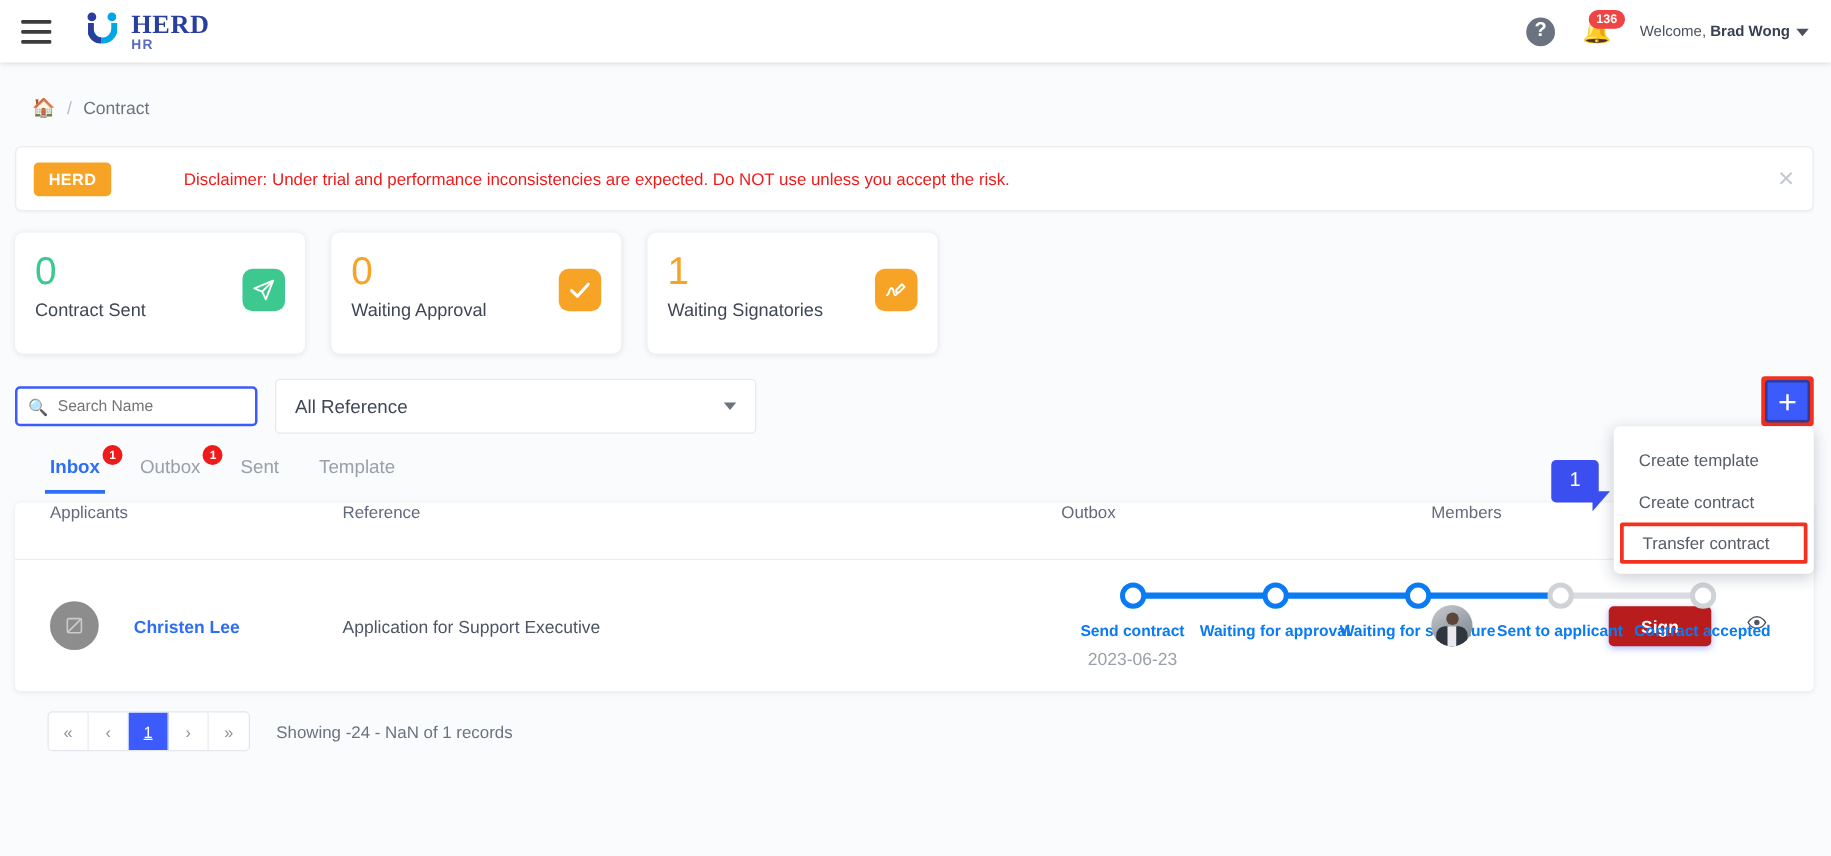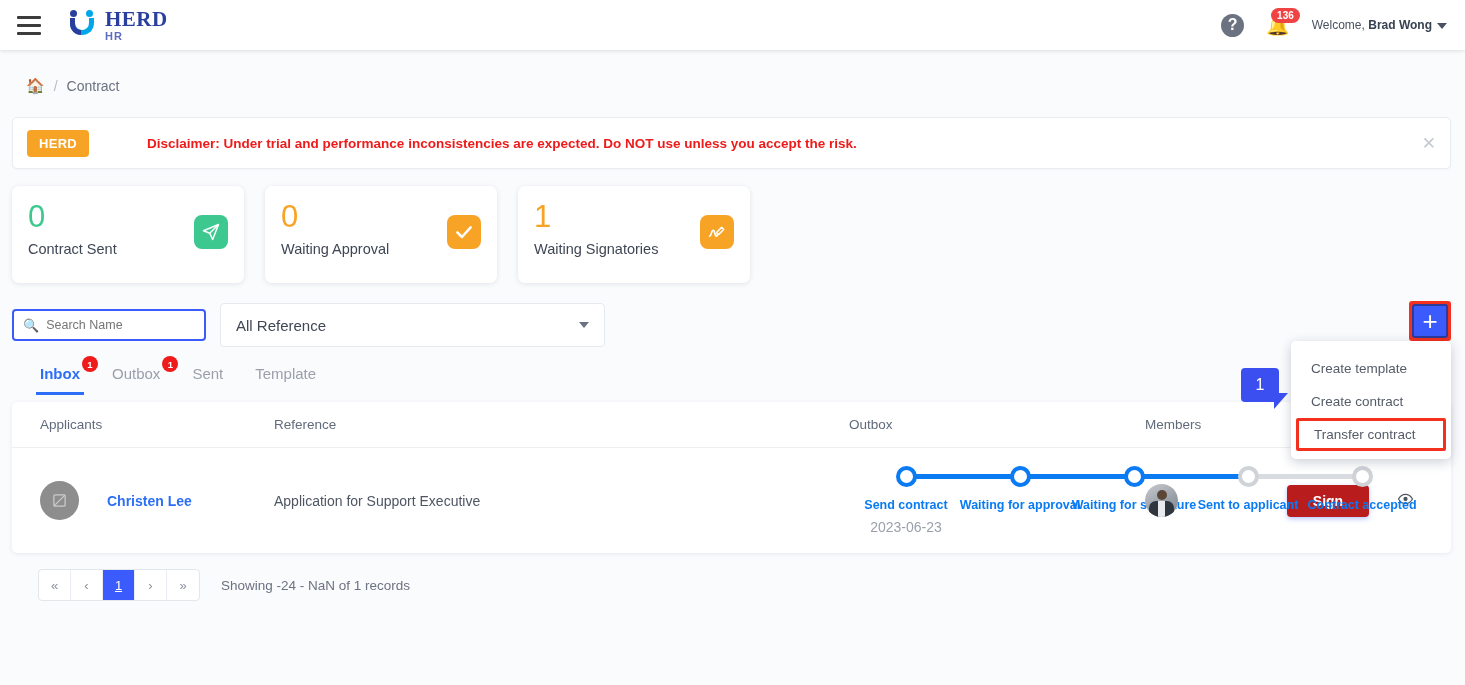--- a/index.html
+++ b/index.html
@@ -69,21 +69,21 @@
 
   
   .beta-banner {
     margin: 22px 14px 0 12px; height: 52px; background: #fff;
     border: 1px solid #e9ecf1; border-radius: 5px;
     display: flex; align-items: center; padding: 0 14px;
     box-shadow: 0 1px 2px rgba(0,0,0,.03);
   }
   .beta-tag { background: #f7a325; color: #fff; font-size: 13px; font-weight: bold;
     border-radius: 4px; padding: 6px 12px; letter-spacing: .3px; }
-  .beta-msg { color: #ef1b1b; font-weight: bold; font-size: 13.5px; margin-left: 18px; padding-left: 40px; }
+  .beta-msg { color: #ef1b1b; font-weight: normal; font-size: 13.5px; margin-left: 18px; padding-left: 40px; }
   .beta-close { margin-left: auto; color: #c5cad2; font-size: 17px; cursor: pointer; }
 
   
   .cards { display: flex; gap: 21px; padding: 17px 0 0 12px; }
   .card { width: 232px; height: 97px; background: #fff; border-radius: 7px;
     box-shadow: 0 1px 5px rgba(60,70,90,.13); padding: 13px 16px;
     position: relative; }
   .card .num { font-size: 31px; font-weight: normal; line-height: 36px; }
   .card .lbl { font-size: 14.5px; color: #3f4654; margin-top: 6px; }
   .card .cico { position: absolute; right: 16px; top: 29px; width: 34px; height: 34px;
@@ -141,21 +141,21 @@
     cursor: pointer; }
   .tab.active { color: #2c6ef5; font-weight: bold;
     border-bottom: 3px solid #2c6ef5; }
   .tab-badge { position: absolute; top: -3px; right: -14px; background: #ef1b1b;
     color: #fff; font-size: 9.5px; font-weight: bold; width: 16px; height: 16px;
     border-radius: 50%; display: flex; align-items: center; justify-content: center; }
 
   
   .table-card { margin: 7px 14px 0 12px; background: #fff; border-radius: 5px;
     box-shadow: 0 1px 4px rgba(60,70,90,.10); }
-  .thead { display: flex; align-items: center; height: 46px;
+  .thead { display: flex; align-items: flex-start; height: 46px;
     border-bottom: 1px solid #edeff3; padding: 0 28px; }
   .th { font-size: 13.5px; color: #616b7b; }
   .c-applicants { width: 234px; }
   .c-reference  { width: 575px; }
   .c-status     { width: 296px; }
   .c-members    { width: 142px; }
   .c-actions    { flex: 1; }
   .trow { display: flex; align-items: center; min-height: 105px; padding: 0 28px; }
   .cell { display: flex; align-items: center; }
   .avatar-ph { width: 39px; height: 39px; border-radius: 50%; background: #8d8d8d;

